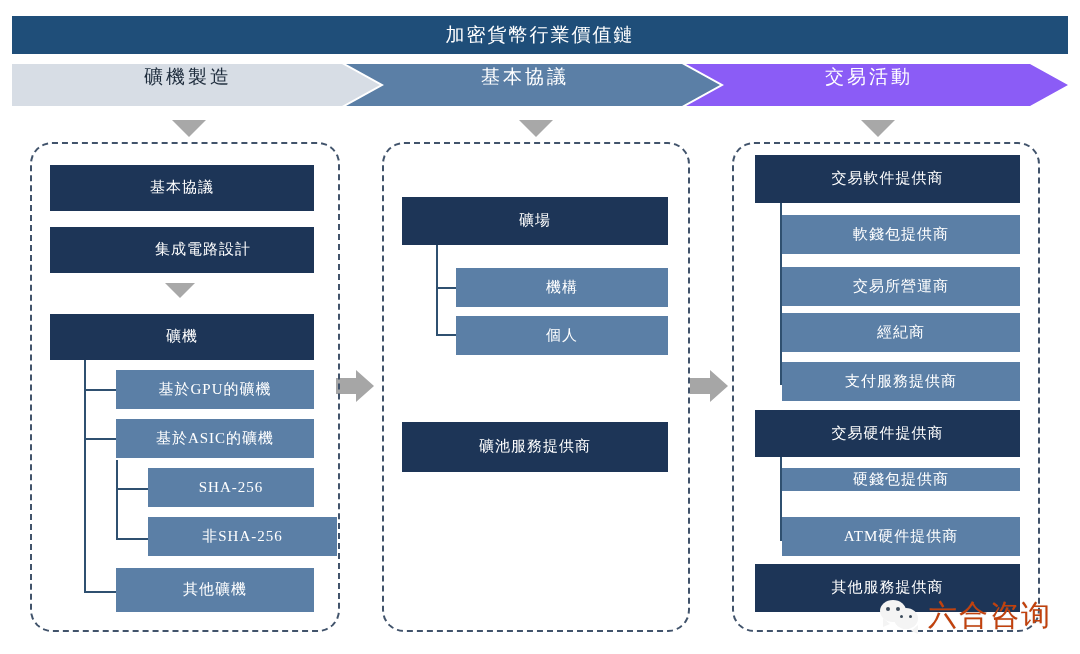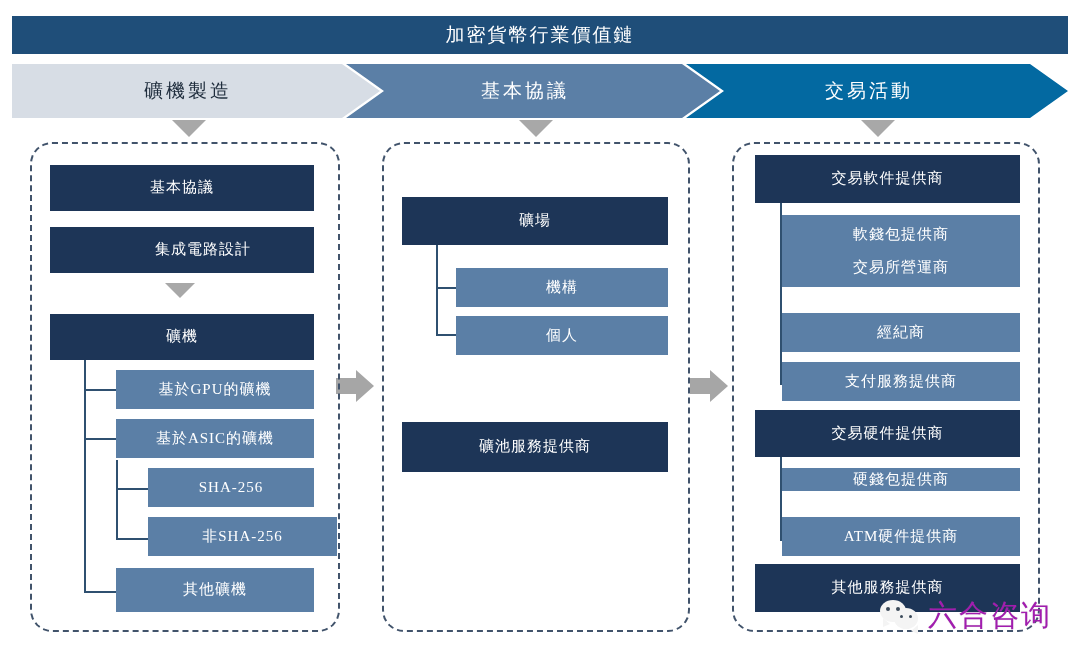--- a/index.html
+++ b/index.html
@@ -31,22 +31,22 @@
   }
 
   
   .stages{
     position:absolute;
     left:12px; top:64px;
     width:1056px; height:54px;
   }
   .chev{
     position:absolute;
-    top:0; height:54px;
-    display:flex; align-items:center; justify-content:center;
+    top:0; height:42px;
+    display:flex; align-items:flex-start; justify-content:center;
     box-sizing:border-box;
   }
   .chev span{
     font-size:19px;
     letter-spacing:3px;
     position:relative;
     left:-8px;
   }
   .chev-1{
     left:0; width:368px;
@@ -55,21 +55,21 @@
     clip-path:polygon(0 0, 330px 0, 368px 50%, 330px 100%, 0 100%);
   }
   .chev-2{
     left:334px; width:374px;
     background:#5b7fa6;
     color:#ffffff;
     clip-path:polygon(0 0, 336px 0, 374px 50%, 336px 100%, 0 100%, 38px 50%);
   }
   .chev-3{
     left:674px; width:382px;
-    background:#0369a1;
+    background:#8b5cf6;
     color:#ffffff;
     clip-path:polygon(0 0, 344px 0, 382px 50%, 344px 100%, 0 100%, 38px 50%);
   }
 
   
   .down-tri{
     position:absolute;
     width:0;height:0;
     border-left:17px solid transparent;
     border-right:17px solid transparent;
@@ -119,21 +119,21 @@
 
   
   .watermark{
     position:absolute;
     left:880px; top:592px;
     width:190px; height:48px;
     display:flex; align-items:center; gap:6px;
     pointer-events:none;
   }
   .wm-text{
-    color:#a21caf;
+    color:#c2410c;
     font-size:29px;
     letter-spacing:2px;
     font-family:"Liberation Sans","DejaVu Sans",sans-serif;
     text-shadow:0 0 1px rgba(120,120,120,.35);
   }
   .wechat{
     position:relative; width:42px; height:34px; flex:0 0 42px;
   }
   .wechat .b1,.wechat .b2{
     position:absolute; border-radius:50%; background:#f4f4f4;
@@ -261,21 +261,21 @@
   <div class="ln v" style="left:780px; top:457px; height:84px;"></div>
   <div class="ln h" style="left:780px; top:488px; width:18px;"></div>
   <div class="ln h" style="left:780px; top:538px; width:18px;"></div>
 
   <div class="node dark" style="left:755px; top:155px; width:265px; height:48px;">
     <span>交易軟件提供商</span>
   </div>
   <div class="node mid" style="left:782px; top:215px; width:238px; height:39px;">
     <span>軟錢包提供商</span>
   </div>
-  <div class="node mid" style="left:782px; top:248px; width:238px; height:39px;">
+  <div class="node mid" style="left:782px; top:267px; width:238px; height:39px;">
     <span>交易所營運商</span>
   </div>
   <div class="node mid" style="left:782px; top:313px; width:238px; height:39px;">
     <span>經紀商</span>
   </div>
   <div class="node mid" style="left:782px; top:362px; width:238px; height:39px;">
     <span>支付服務提供商</span>
   </div>
   <div class="node dark" style="left:755px; top:410px; width:265px; height:47px;">
     <span>交易硬件提供商</span>

